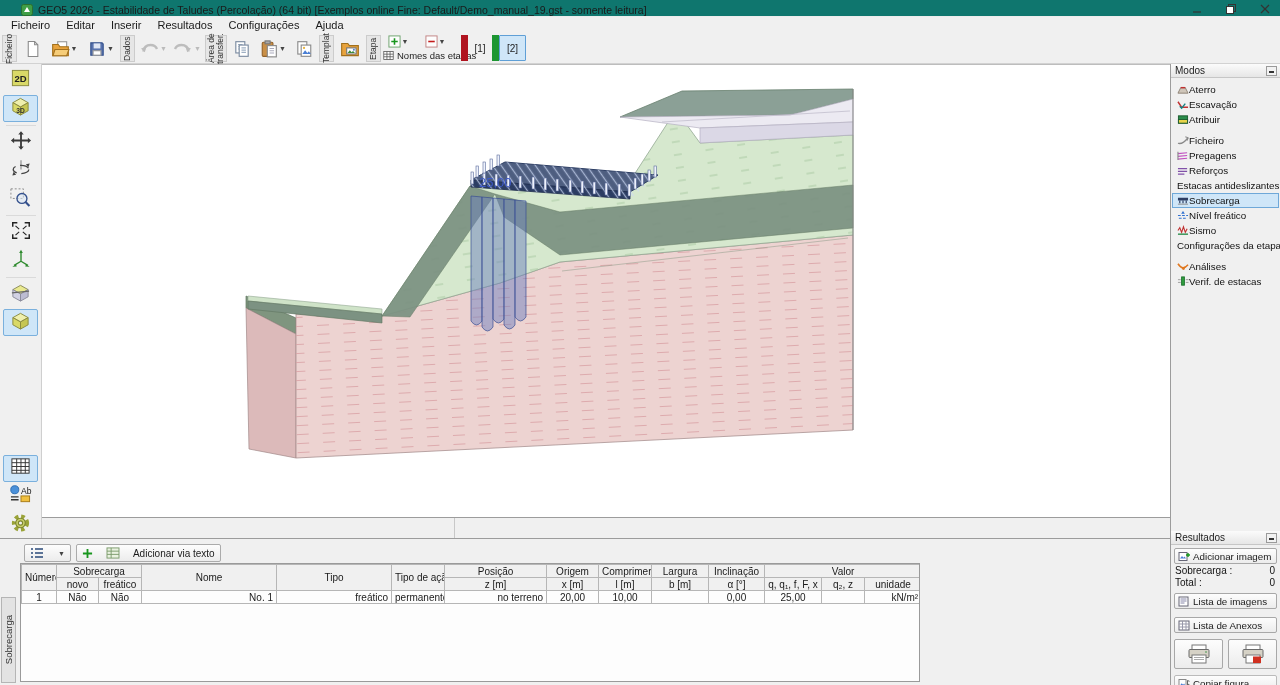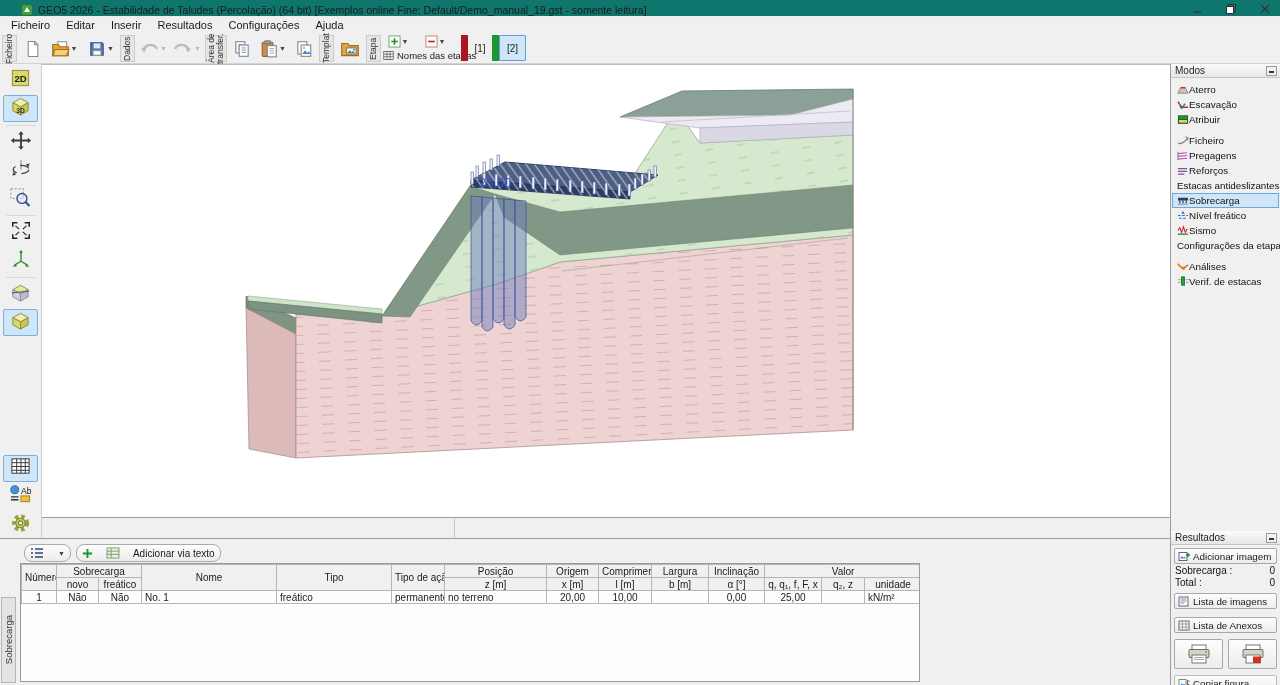--- a/index.html
+++ b/index.html
@@ -33,27 +33,27 @@
 .canvas{position:absolute;left:42px;top:64px;width:1128px;height:453px;background:#ffffff;border-top:1px solid #bdbdbd}
 .scene{position:absolute;left:0;top:0}
 
 .statusstrip{position:absolute;left:42px;top:517px;width:1128px;height:21px;background:#f0f0f0;border-top:1px solid #9c9c9c;display:flex}
 .statusseg{height:100%;border-right:1px solid #c8c8c8;background:#f0f0f0}
 
 .bottompanel{position:absolute;left:0;top:538px;width:1170px;height:147px;background:#f0f0f0;border-top:1px solid #9c9c9c}
 .frametab{position:absolute;left:1px;top:58px;width:15px;height:86px;background:#e3e3e3;border:1px solid #b5b5b5;display:flex;align-items:center;justify-content:center}
 .frametab span{writing-mode:vertical-rl;transform:rotate(180deg);font-size:9.5px;color:#333}
 .btnrow{position:absolute;left:24px;top:5px;display:flex;gap:5px;align-items:center}
-.smallbtn{height:18px;border:1px solid #ababab;background:linear-gradient(#fdfdfd,#ececec);border-radius:8px;display:flex;align-items:center;gap:13px;padding:0 5px;font-size:10px;color:#1a1a1a}
+.smallbtn{height:18px;border:1px solid #ababab;background:linear-gradient(#fdfdfd,#ececec);border-radius:2px;display:flex;align-items:center;gap:13px;padding:0 5px;font-size:10px;color:#1a1a1a}
 .tablebox{position:absolute;left:20px;top:24px;width:900px;height:119px;background:#fdfdfd;border:1px solid #9a9a9a;overflow:hidden}
 table.grid{border-collapse:collapse;width:900px;table-layout:fixed;font-size:10px;color:#1a1a1a}
 table.grid th,table.grid td{border:1px solid #b6b6b6;font-weight:normal;padding:0 3px;height:13px;overflow:hidden;white-space:nowrap}
 table.grid thead th{background:#f0f0f0}
 table.grid td{background:#fdfdfd}
-.al{text-align:left}.ac{text-align:center}.ar{text-align:center}
+.al{text-align:right}.ac{text-align:center}.ar{text-align:center}
 .sortmark::after{content:"▴";font-size:7px;margin-left:1px;color:#444}
 
 .rightpanel{position:absolute;left:1170px;top:64px;width:110px;height:621px;background:#f0f0f0;border-left:1px solid #9c9c9c}
 .phdr{height:14px;background:linear-gradient(#fbfbfb,#e6e6e6);border-bottom:1px solid #c6c6c6;font-size:10px;color:#222;padding:1px 4px;position:relative}
 .pmin{position:absolute;right:3px;top:2px;width:11px;height:10px;border:1px solid #9a9a9a;background:#f2f2f2;display:flex;align-items:flex-end;justify-content:center}
 .pmin i{display:block;width:5px;height:2px;background:#333;margin-bottom:2px}
 .modeitem{display:flex;align-items:center;height:15px;padding-left:4px;font-size:9.8px;white-space:nowrap;border:1px solid transparent;margin:0 1px;cursor:default}
 .modeitem.sel{background:#cfe6f8;border-color:#6fa8d8}
 .modegap{height:6px}
 .resbox{position:absolute;left:0;top:467px;width:109px}

